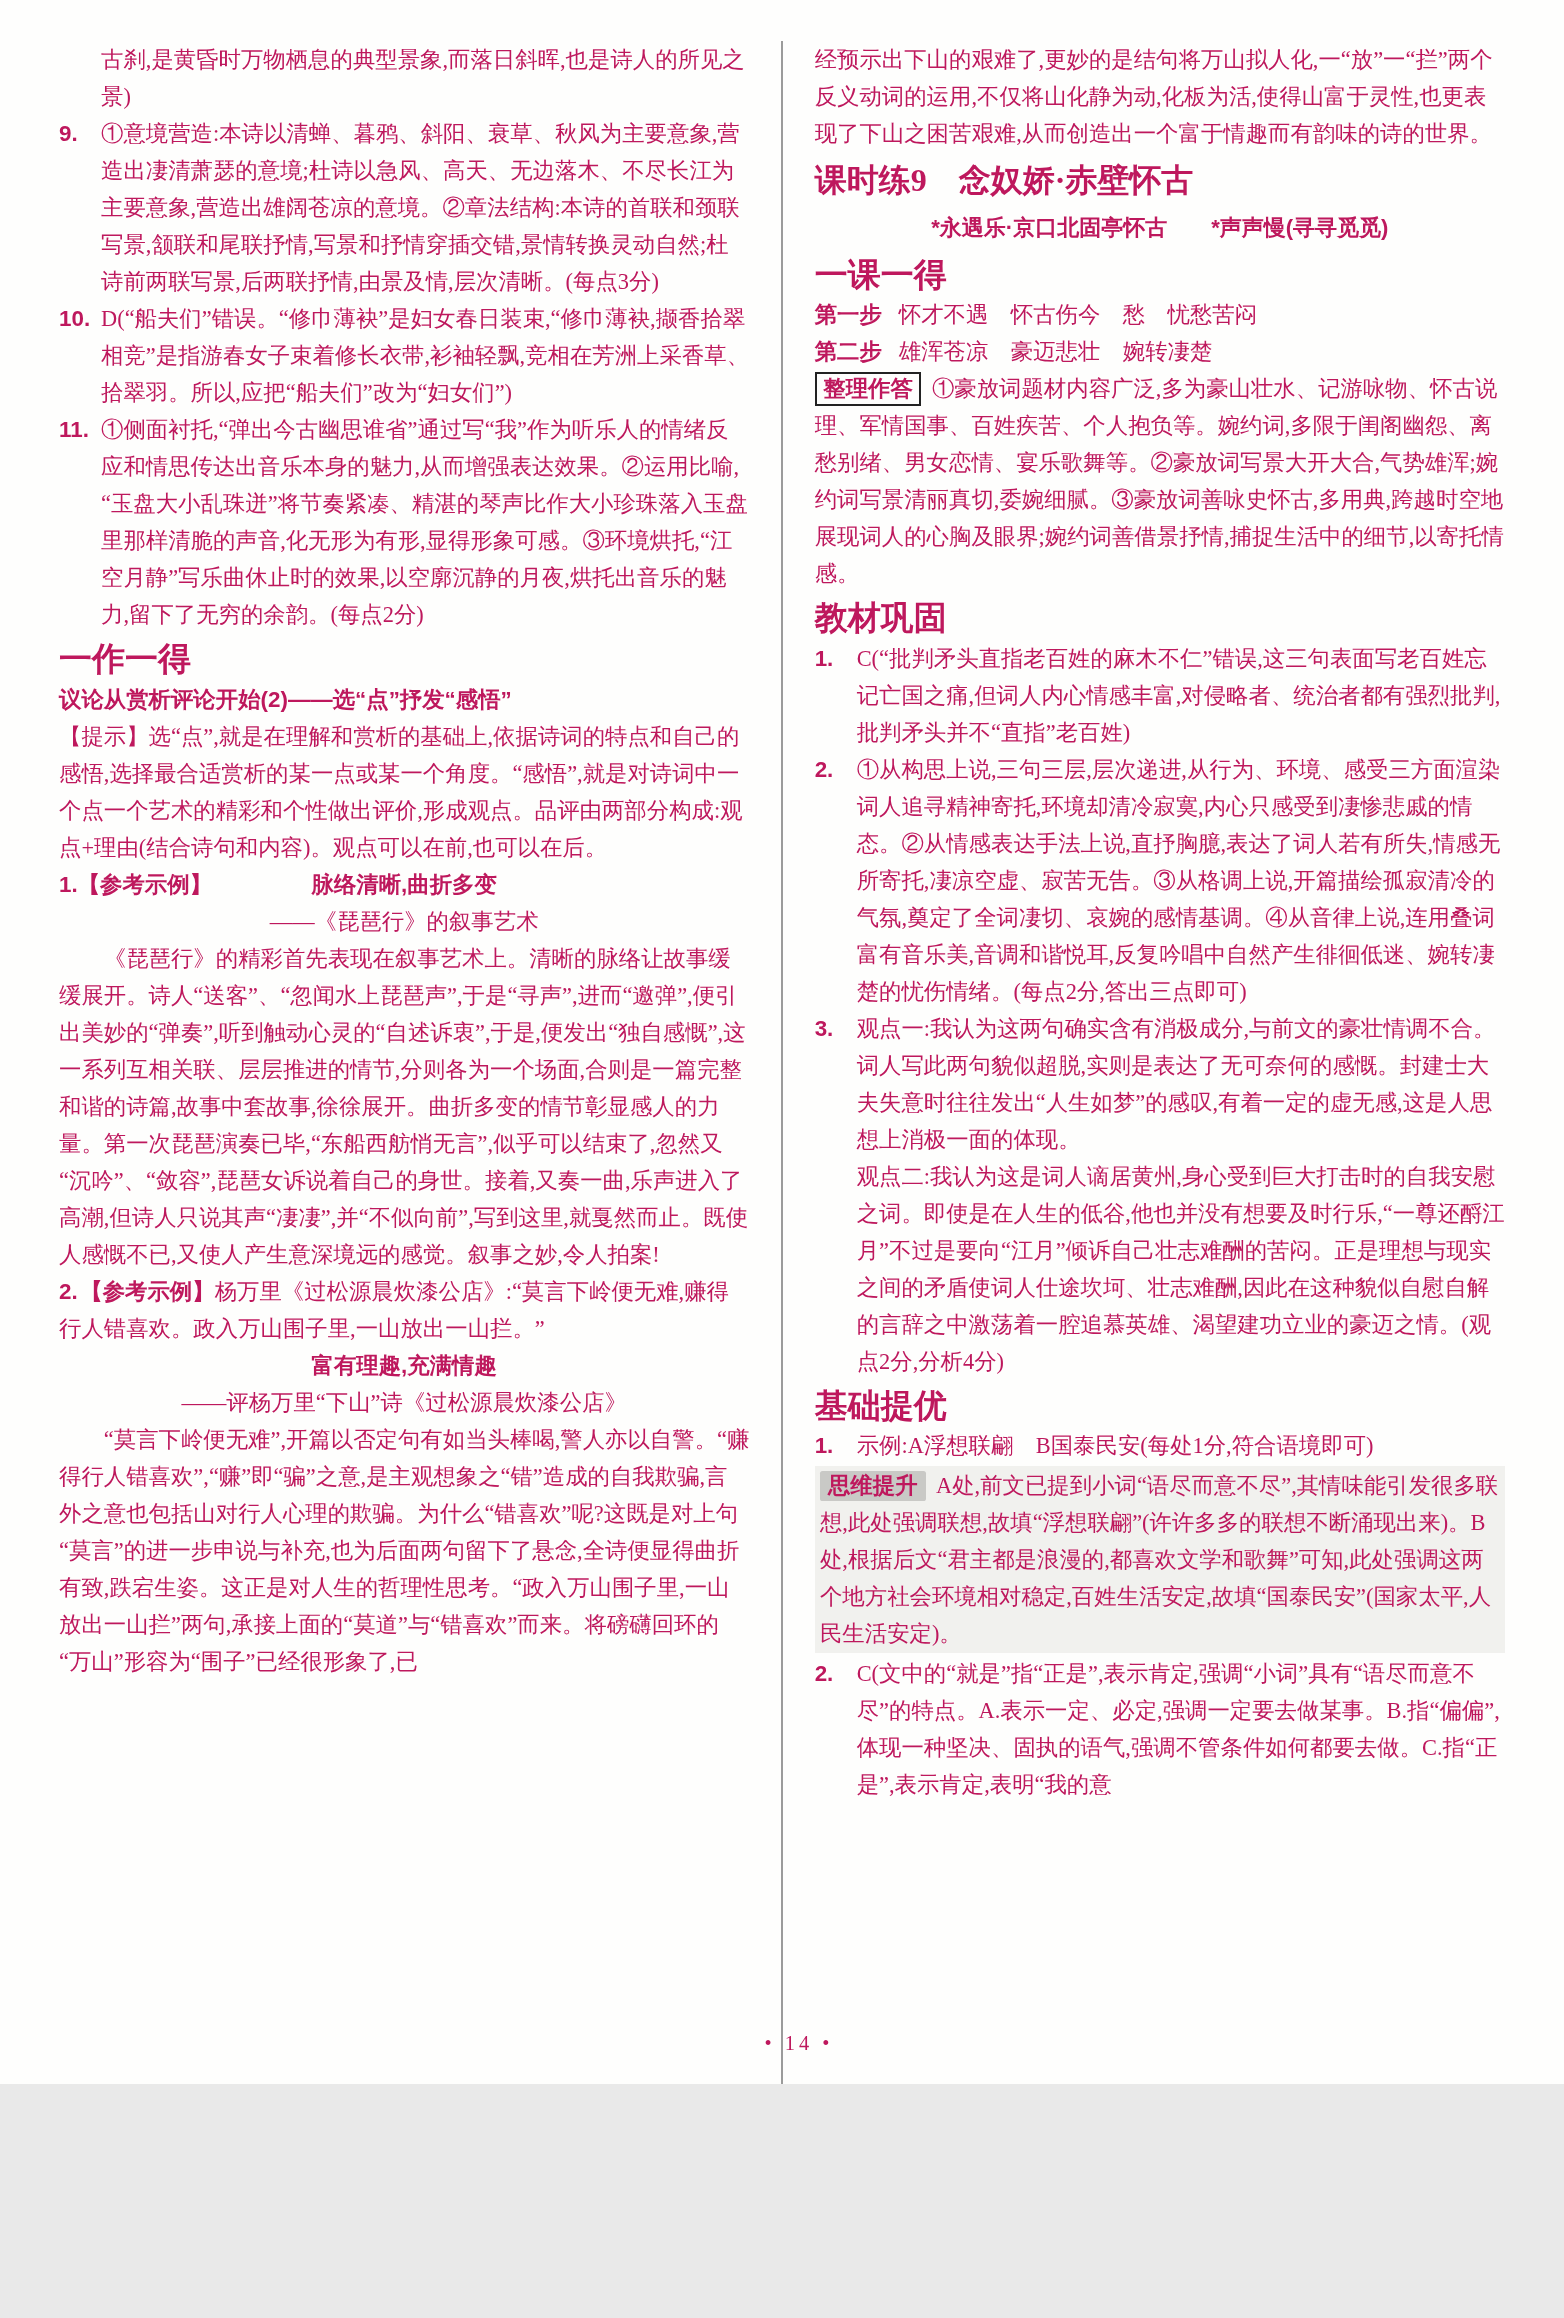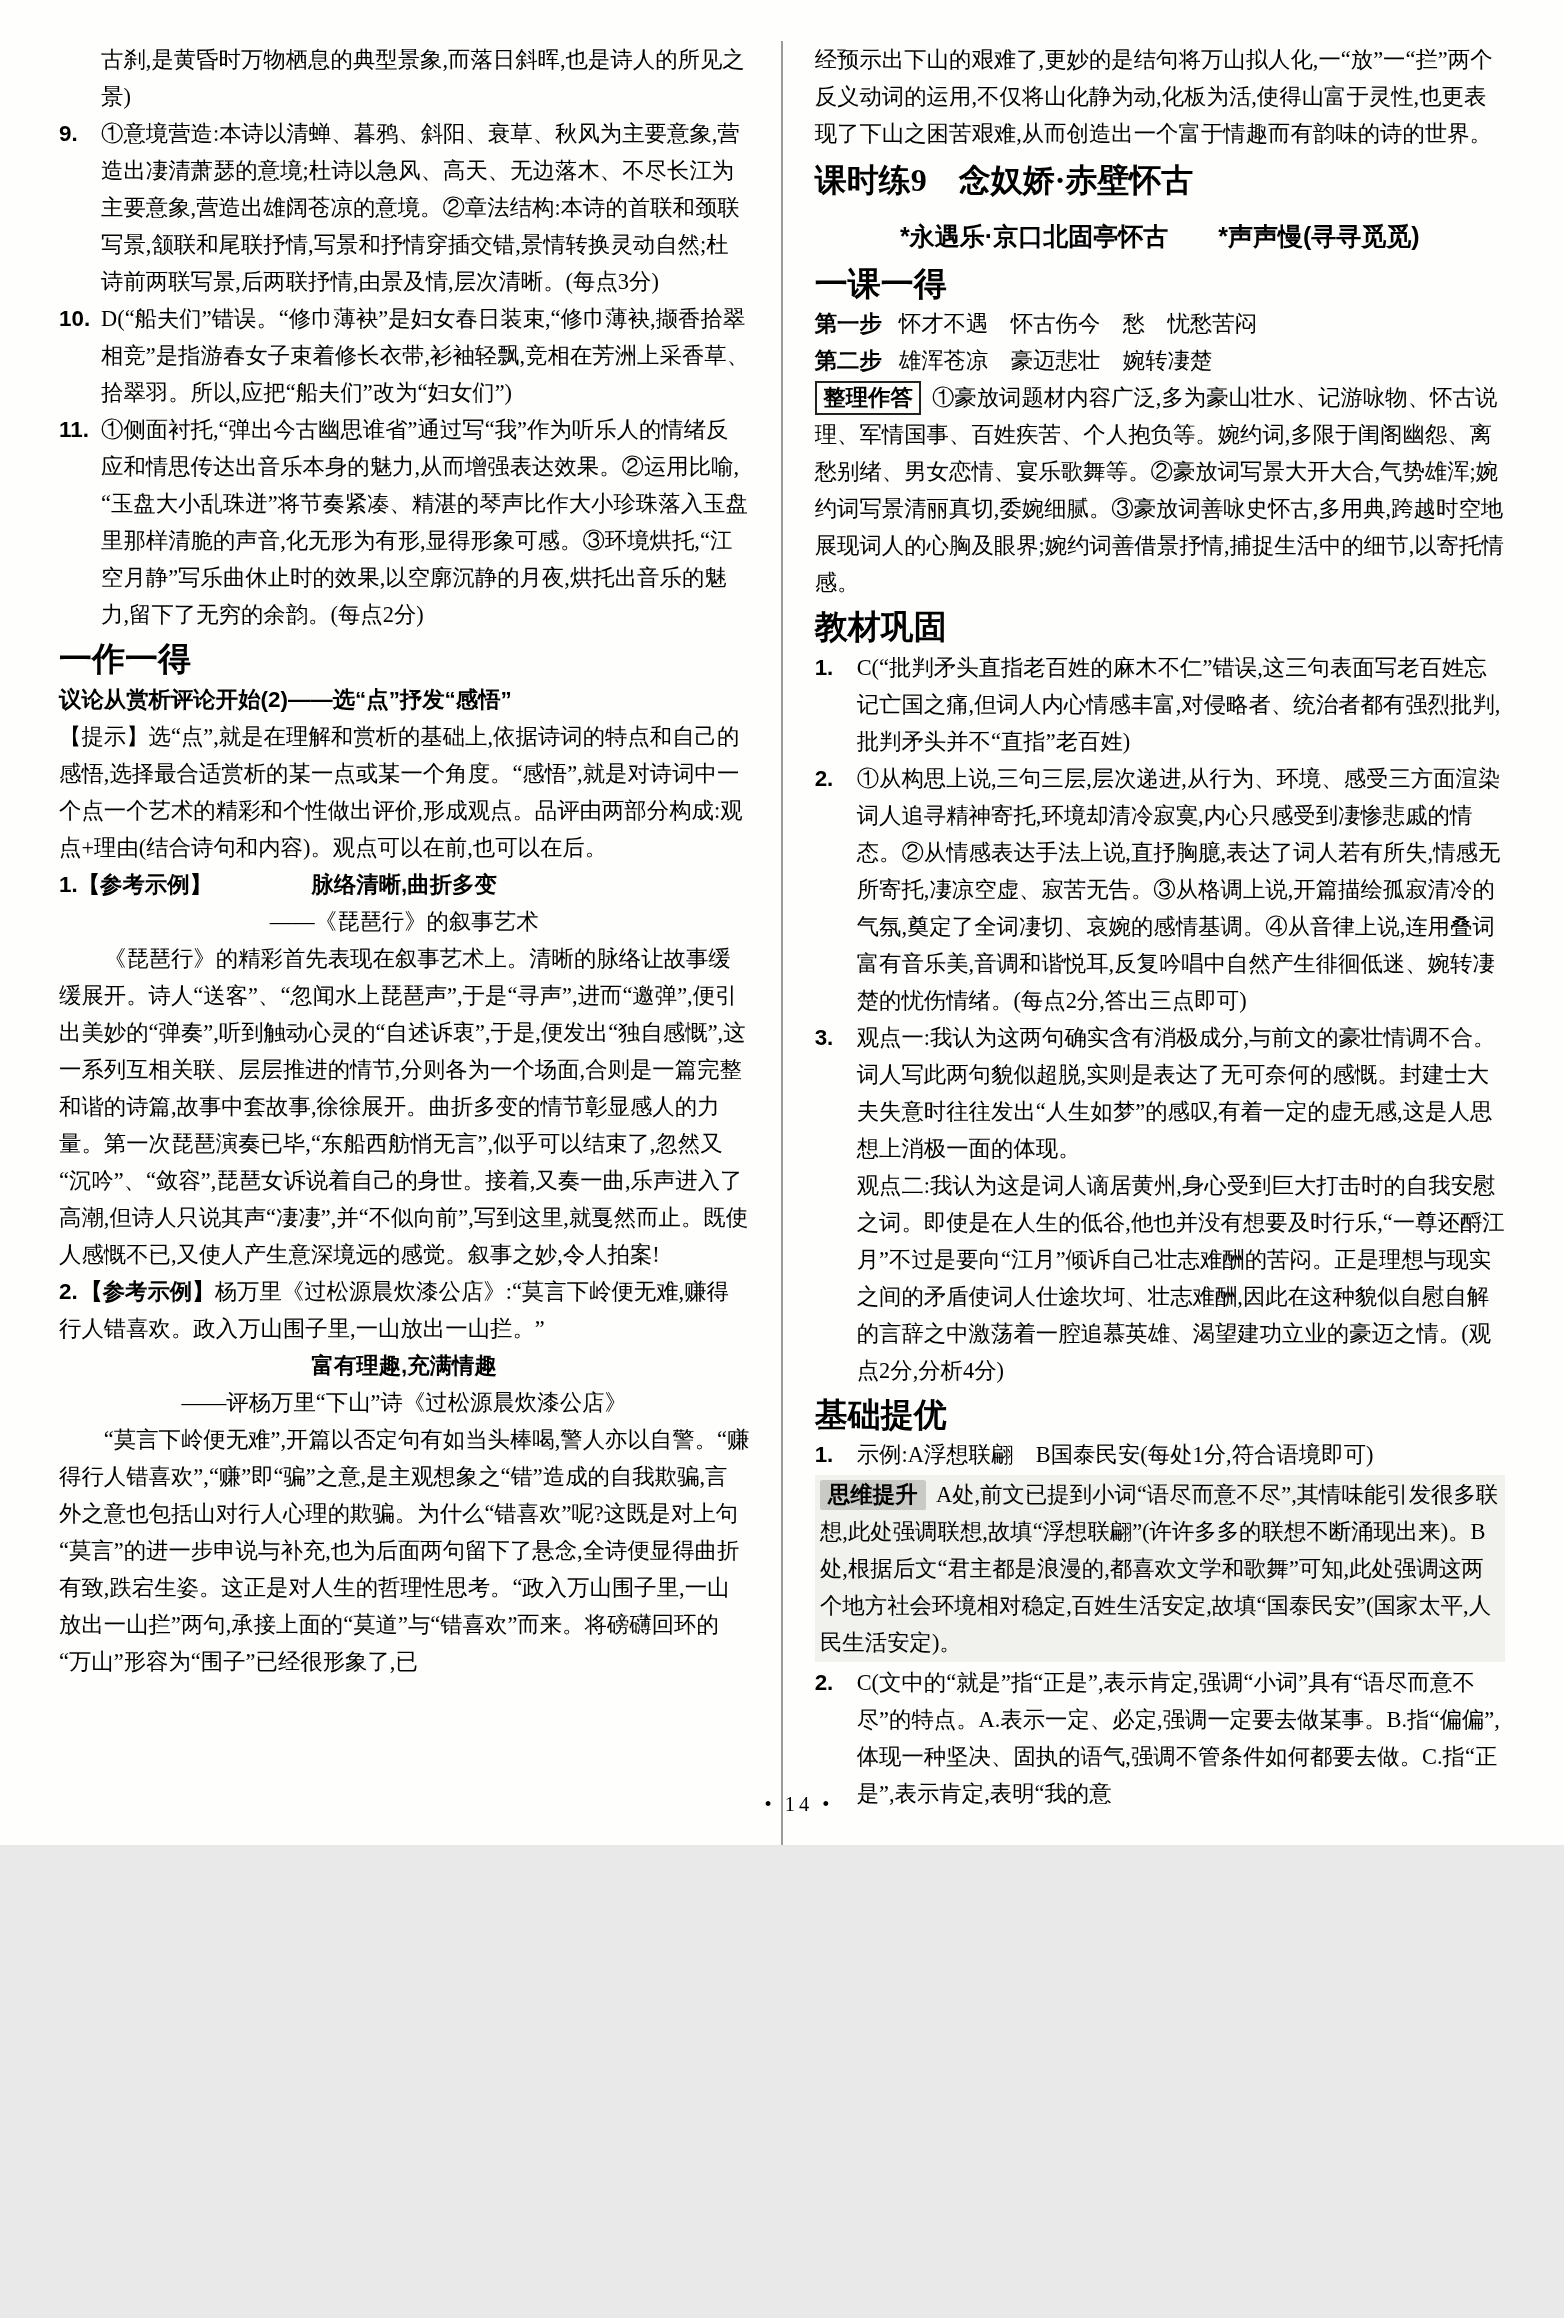--- a/index.html
+++ b/index.html
@@ -1,19 +1,19 @@
 <!DOCTYPE html>
 <html lang="zh" style="font-size:10.5px"><head>
 <meta charset="utf-8">
 <style>
   * { margin:0; padding:0; box-sizing:border-box; }
   html,body { background:#e9e9e9; }
   .page {
-    width:1564px; height:1845px; margin:0 auto; position:relative;
-    background:#fefefd; color:#000000; overflow:hidden;
+    width:1564px; height:2084px; margin:0 auto; position:relative;
+    background:#fefefd; color:#be185d; overflow:hidden;
     font-family:"Liberation Serif","DejaVu Serif",serif;
     font-size:22.4px; line-height:37px;
   }
   .columns { display:flex; padding:41px 59px 0 59px; height:2227px; overflow:hidden; }
   .column { flex:1 1 0; min-width:0; }
   .column.left  { padding-right:32px; }
   .column.right { padding-left:32px; }
   .divider { width:1.3px; background:#9b9b9b; }
 
   .hei { font-family:"Liberation Sans","DejaVu Sans",sans-serif; font-weight:bold; }
@@ -42,21 +42,21 @@
   .ex-head { position:relative; text-align:center; }
   .ex-lead { position:absolute; left:0; top:0;
              font-family:"Liberation Sans","DejaVu Sans",sans-serif; font-weight:bold; }
   .mini-title { text-align:center; font-family:"Liberation Sans","DejaVu Sans",sans-serif;
                 font-weight:bold; }
   .center-line { text-align:center; }
 
   .lesson-title { text-align:left; font-family:Liberation Serif, serif;
                   font-weight:bold; font-size:32px; line-height:51px; margin-top:2.6px; }
   .lesson-subtitle { text-align:center; font-family:"Liberation Sans","DejaVu Sans",sans-serif;
-                     font-weight:bold; font-size:25px; line-height:43px; margin-bottom:2.6px;margin-top:9px; }
+                     font-weight:bold; font-size:22px; line-height:43px; margin-bottom:2.6px; }
 
   .step { }
   .step-label { font-family:"Liberation Sans","DejaVu Sans",sans-serif;
                 font-weight:bold; margin-right:17px; }
 
   .boxed-label {
     display:inline-block; border:2px solid #222; padding:0 6.6px; margin-right:10.5px;
     font-family:"Liberation Sans","DejaVu Sans",sans-serif; font-weight:bold;
     line-height:30px; vertical-align:baseline;text-align:right;
   }

